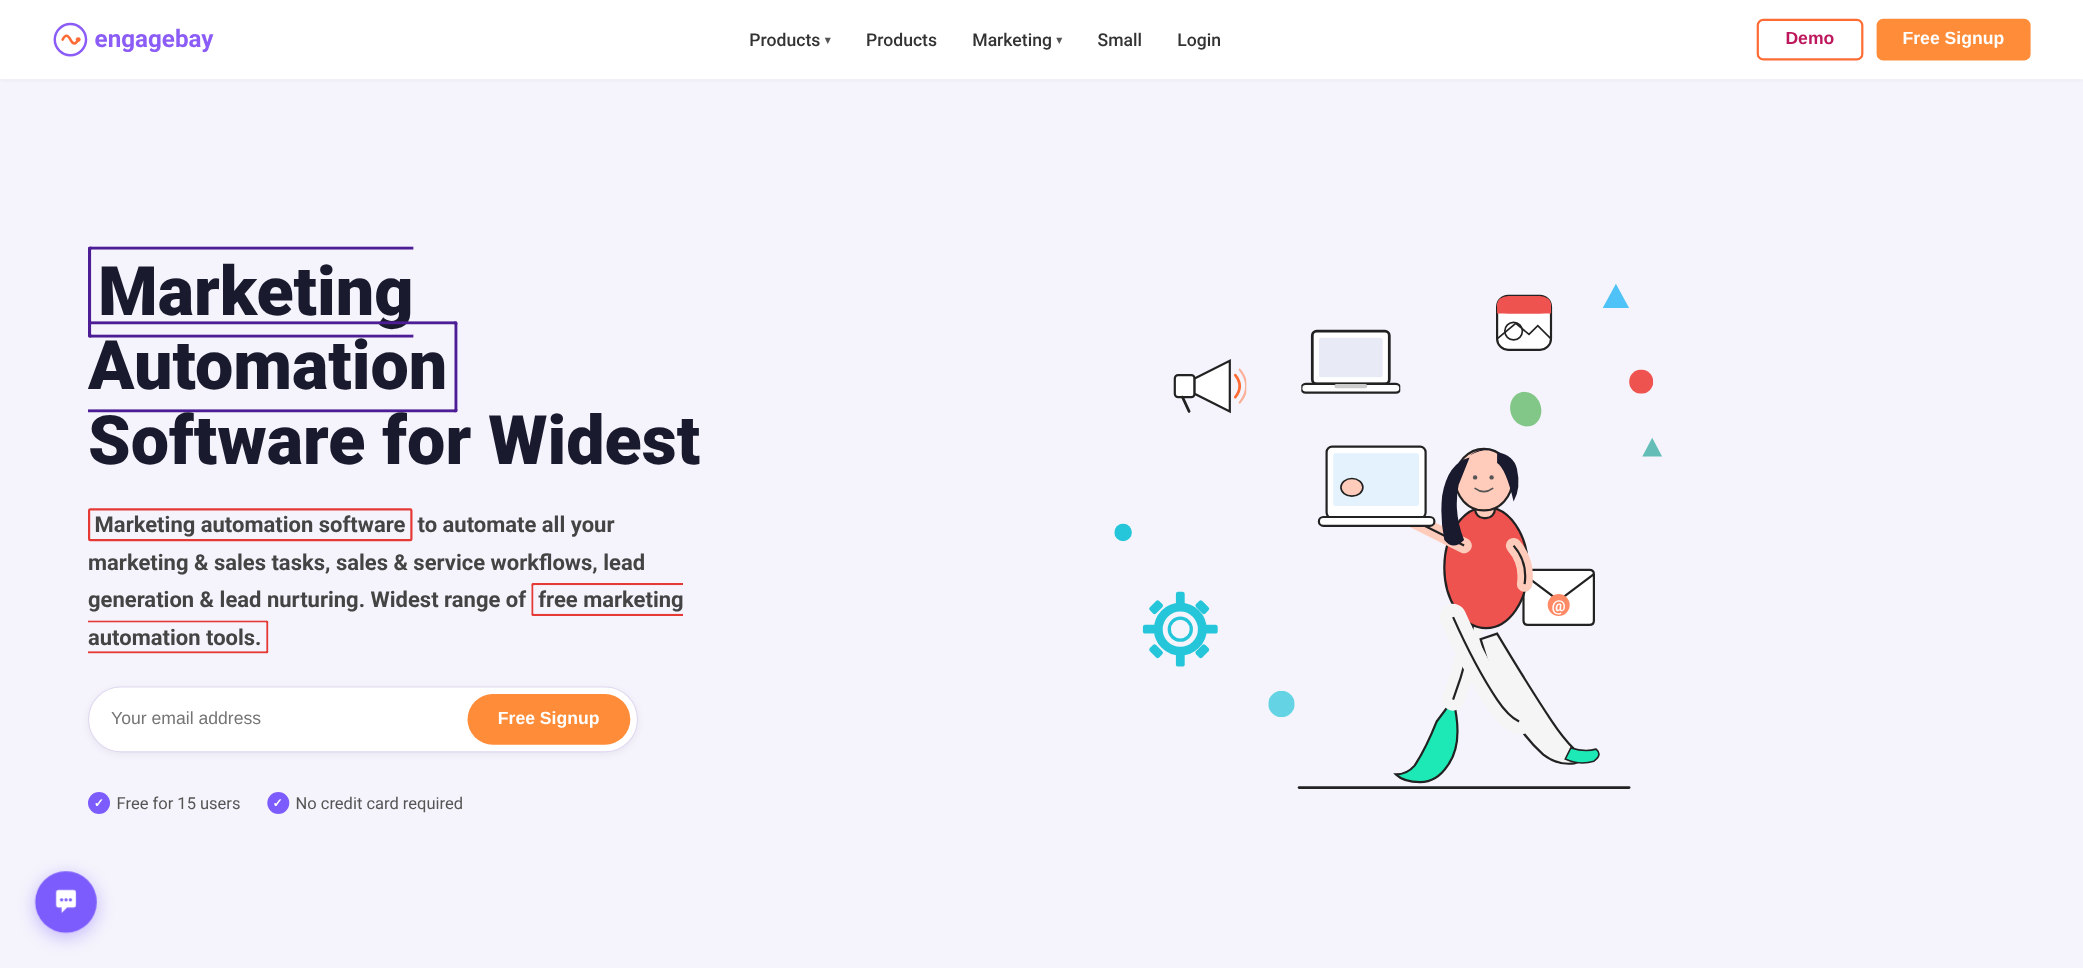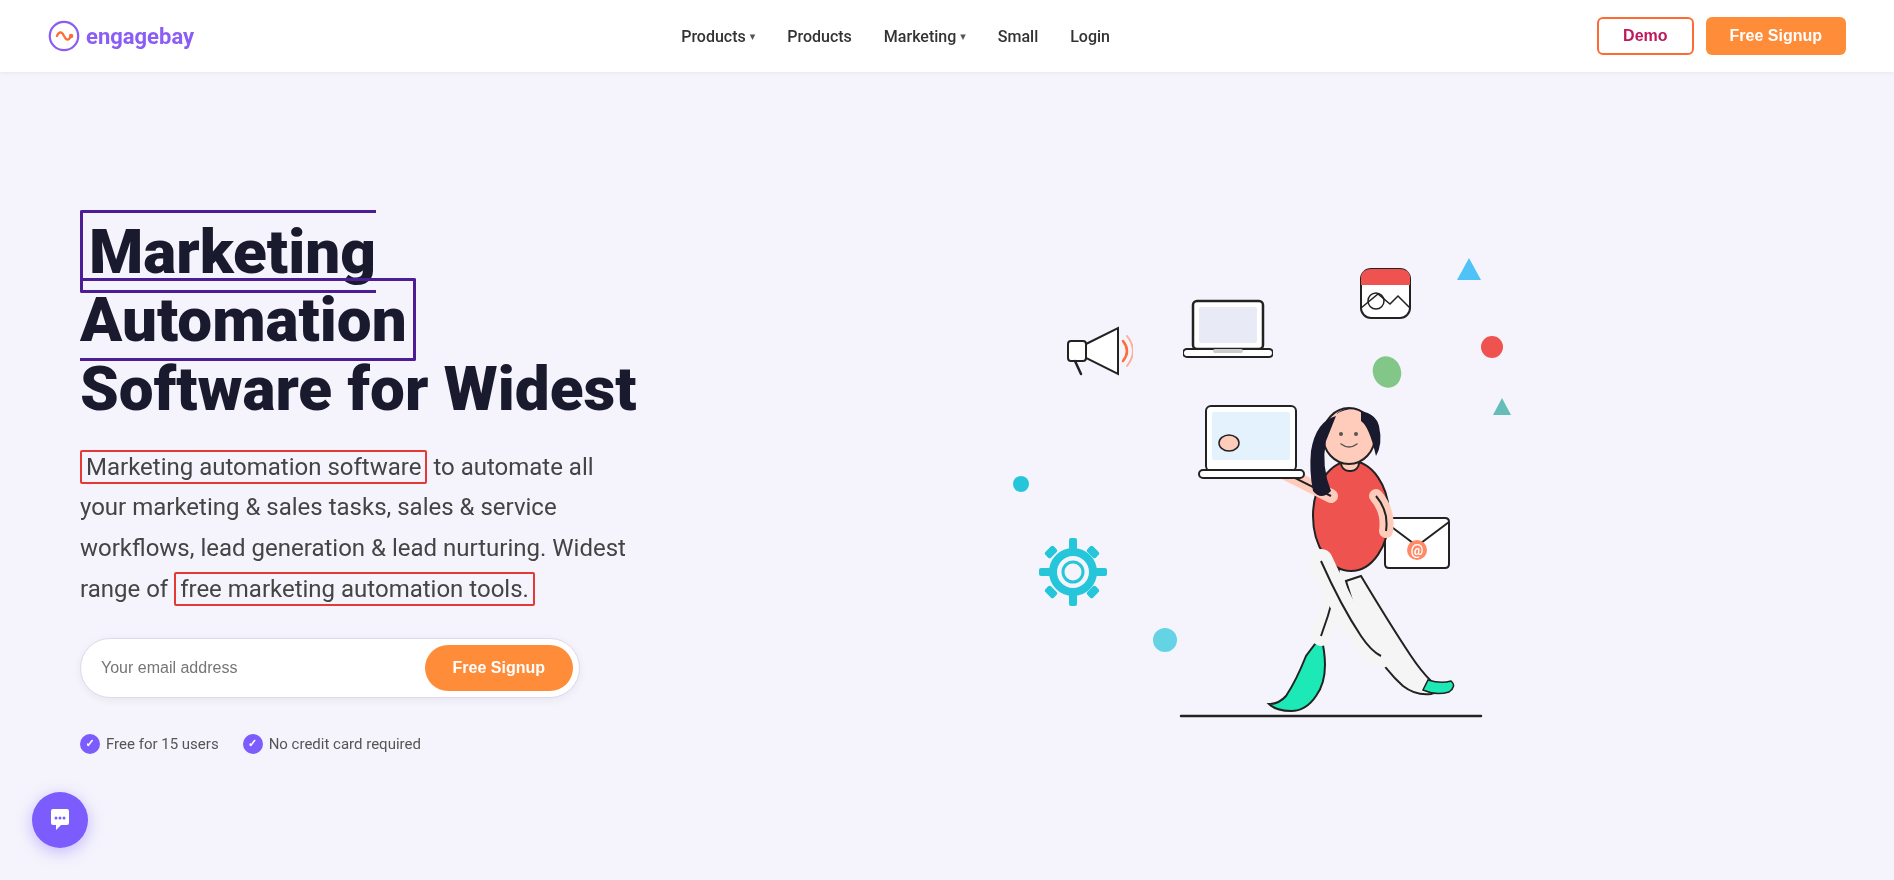--- a/index.html
+++ b/index.html
@@ -106,25 +106,26 @@
       color: #1a1a2e;
       margin-bottom: 24px;
     }
     .hero-title .highlight-box {
       display: inline;
       border: 3px solid #4c1d95;
       padding: 2px 6px;
       border-radius: 2px;
     }
     .hero-description {
-      font-size: 24px;
+      font-size: 20px;
       color: #444;
       line-height: 1.7;
       margin-bottom: 28px;
       max-width: 560px;
+      font-weight: bold;
     }
     .link-box {
       display: inline;
       border: 2px solid #e53935;
       padding: 1px 4px;
       border-radius: 2px;
     }
     .hero-form {
       display: flex;
       align-items: center;

